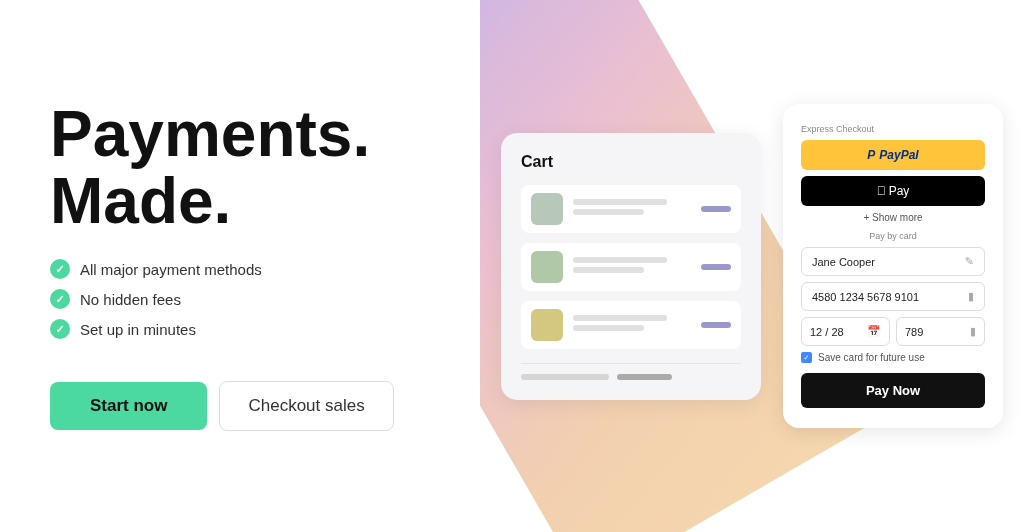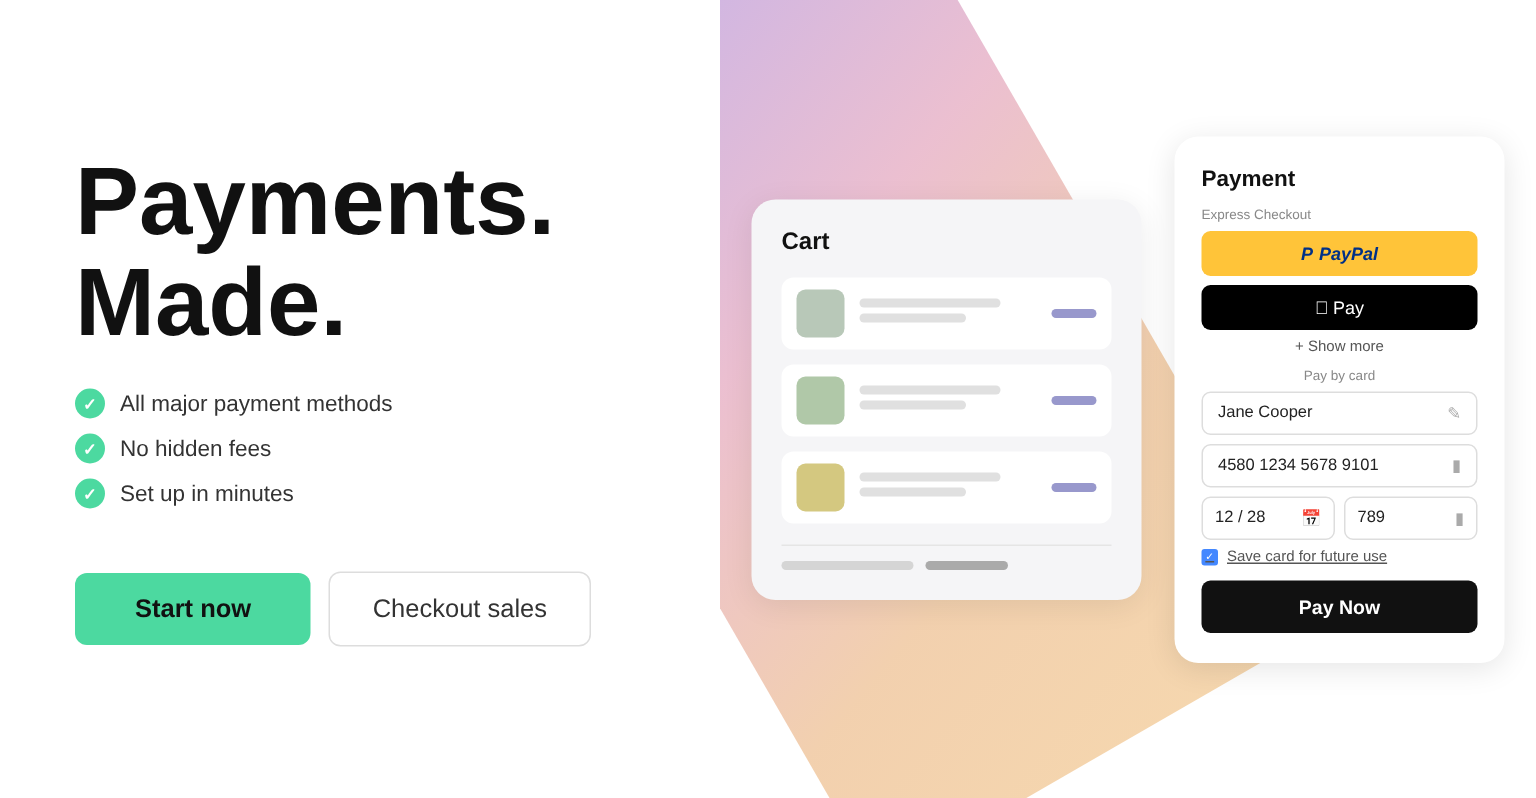--- a/index.html
+++ b/index.html
@@ -298,21 +298,20 @@
       font-size: 11px;
     }
 
     .save-card {
       display: flex;
       align-items: flex-end;
       gap: 6px;
       font-size: 10px;
       color: #555;
       margin-bottom: 10px;
-      text-decoration: underline;
     }
 
     .save-checkbox {
       width: 11px;
       height: 11px;
       background: #4488ff;
       border-radius: 2px;
       display: flex;
       align-items: center;
       justify-content: center;
@@ -407,21 +406,20 @@
         <div class="cart-item-price" style="background:#9898cc;"></div>
       </div>
 
       <div class="cart-subtotal">
         <div class="subtotal-line" style="width:40%;"></div>
         <div class="subtotal-line" style="width:25%; background:#aaa;"></div>
       </div>
     </div>
 
     <div class="payment-panel">
-      <div class="payment-title">Payment</div>
 
       <div class="express-label">Express Checkout</div>
 
       <button class="btn-paypal">
         <span style="color:#003087;font-style:italic;font-weight:900;font-size:12px;">P</span>
         <span style="color:#003087;font-style:italic;font-weight:700;">PayPal</span>
       </button>
 
       <button class="btn-applepay">
         <span style="font-size:12px;"></span>

